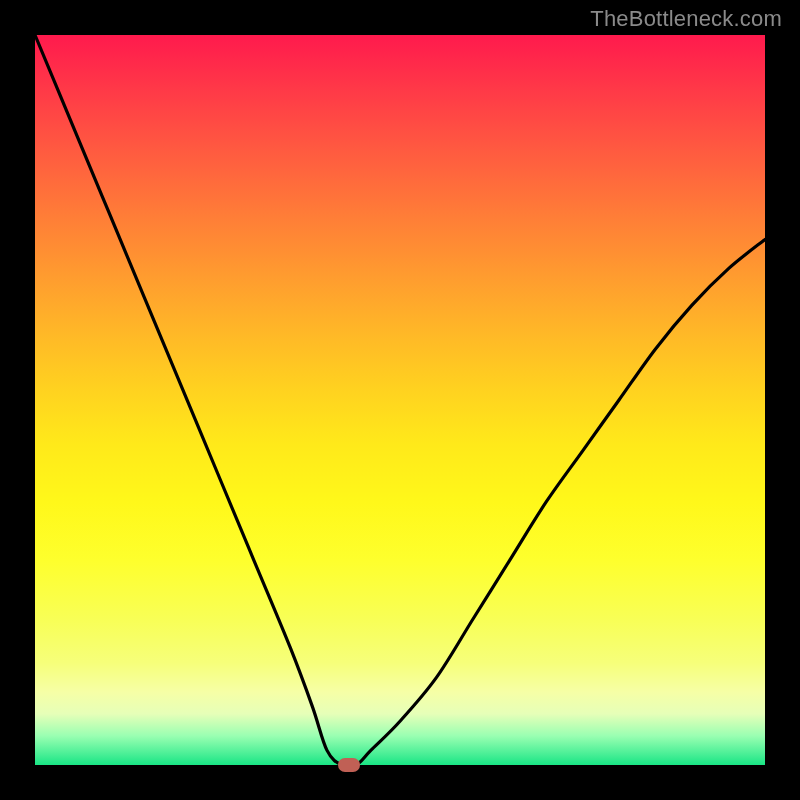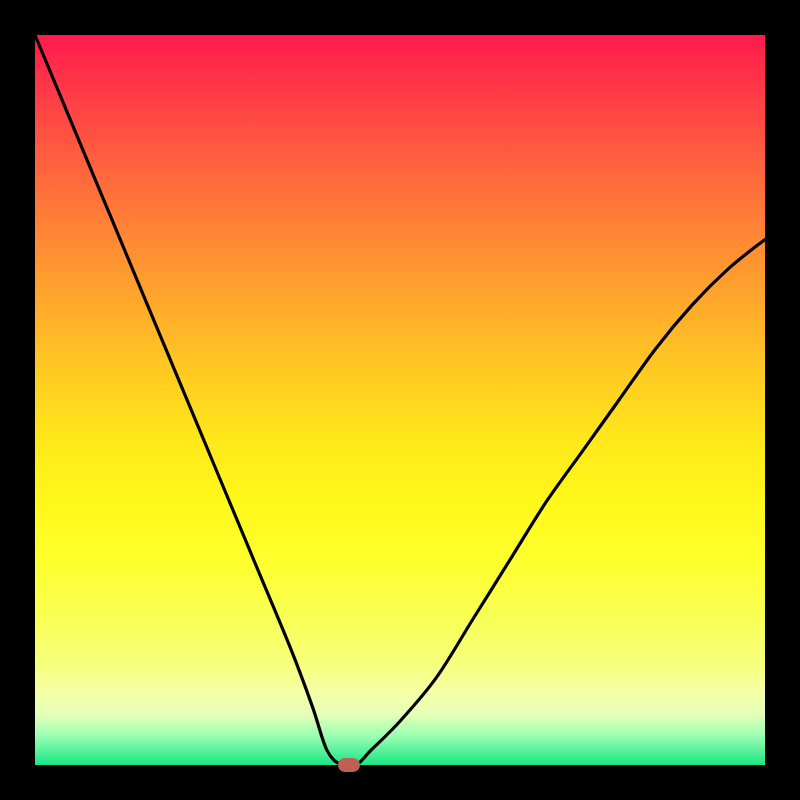--- a/index.html
+++ b/index.html
@@ -67,19 +67,20 @@
     height: 14px;
     background: #c06055;
     border-radius: 7px;
     transform: translate(-50%, -50%);
   }
 </style>
 </head>
 <body>
 
 <div class="frame">
+  <div class="watermark">TheBottleneck.com</div>
   <div class="plot-area">
     <svg class="curve" viewBox="0 0 730 730" preserveAspectRatio="none">
       <path id="curve-path" fill="none" stroke="#000" stroke-width="3.2" stroke-linecap="round" stroke-linejoin="round" d="M 0,0 C 6.083333333333333,14.600000000000003 24.333333333333336,58.40000000000002 36.5,87.60000000000002 C 48.666666666666664,116.80000000000003 60.833333333333336,146.00000000000006 73,175.20000000000005 C 85.16666666666667,204.40000000000003 97.33333333333333,233.60000000000002 109.5,262.8 C 121.66666666666667,292 133.83333333333334,321.2 146,350.4 C 158.16666666666666,379.59999999999997 170.33333333333334,408.8 182.5,438 C 194.66666666666666,467.2 206.83333333333334,496.40000000000003 219,525.6 C 231.16666666666666,554.8000000000001 245.76666666666665,588.8666666666667 255.49999999999997,613.2 C 265.2333333333333,637.5333333333334 271.31666666666666,654.5666666666667 277.4,671.6 C 283.4833333333333,688.6333333333333 287.1333333333333,705.6666666666666 292,715.4 C 296.8666666666667,725.1333333333333 301.7333333333333,727.5666666666666 306.59999999999997,730 C 311.46666666666664,732.4333333333334 316.3333333333333,732.4333333333334 321.2,730 C 326.06666666666666,727.5666666666666 328.5,722.6999999999999 335.8,715.4 C 343.1,708.1 354.05,698.3666666666667 365,686.2 C 375.95,674.0333333333334 389.33333333333337,659.4333333333333 401.50000000000006,642.4 C 413.66666666666674,625.3666666666667 425.83333333333337,603.4666666666667 438,584 C 450.16666666666663,564.5333333333333 462.33333333333337,545.0666666666667 474.5,525.6 C 486.66666666666663,506.1333333333333 498.83333333333326,485.45 510.99999999999994,467.2 C 523.1666666666666,448.95 535.3333333333334,433.1333333333333 547.5,416.1 C 559.6666666666666,399.0666666666667 571.8333333333334,382.0333333333333 584,365 C 596.1666666666666,347.9666666666667 608.3333333333334,329.7166666666667 620.5,313.90000000000003 C 632.6666666666666,298.08333333333337 644.8333333333334,283.48333333333335 657,270.1 C 669.1666666666666,256.7166666666667 681.3333333333334,244.54999999999998 693.5,233.59999999999997 C 705.6666666666666,222.64999999999995 723.9166666666666,209.26666666666665 730,204.39999999999998"></path>
     </svg>
     <div class="marker" id="marker" style="left: 313.9px; top: 730px;"></div>
   </div>
 </div>
 
 </body></html>

